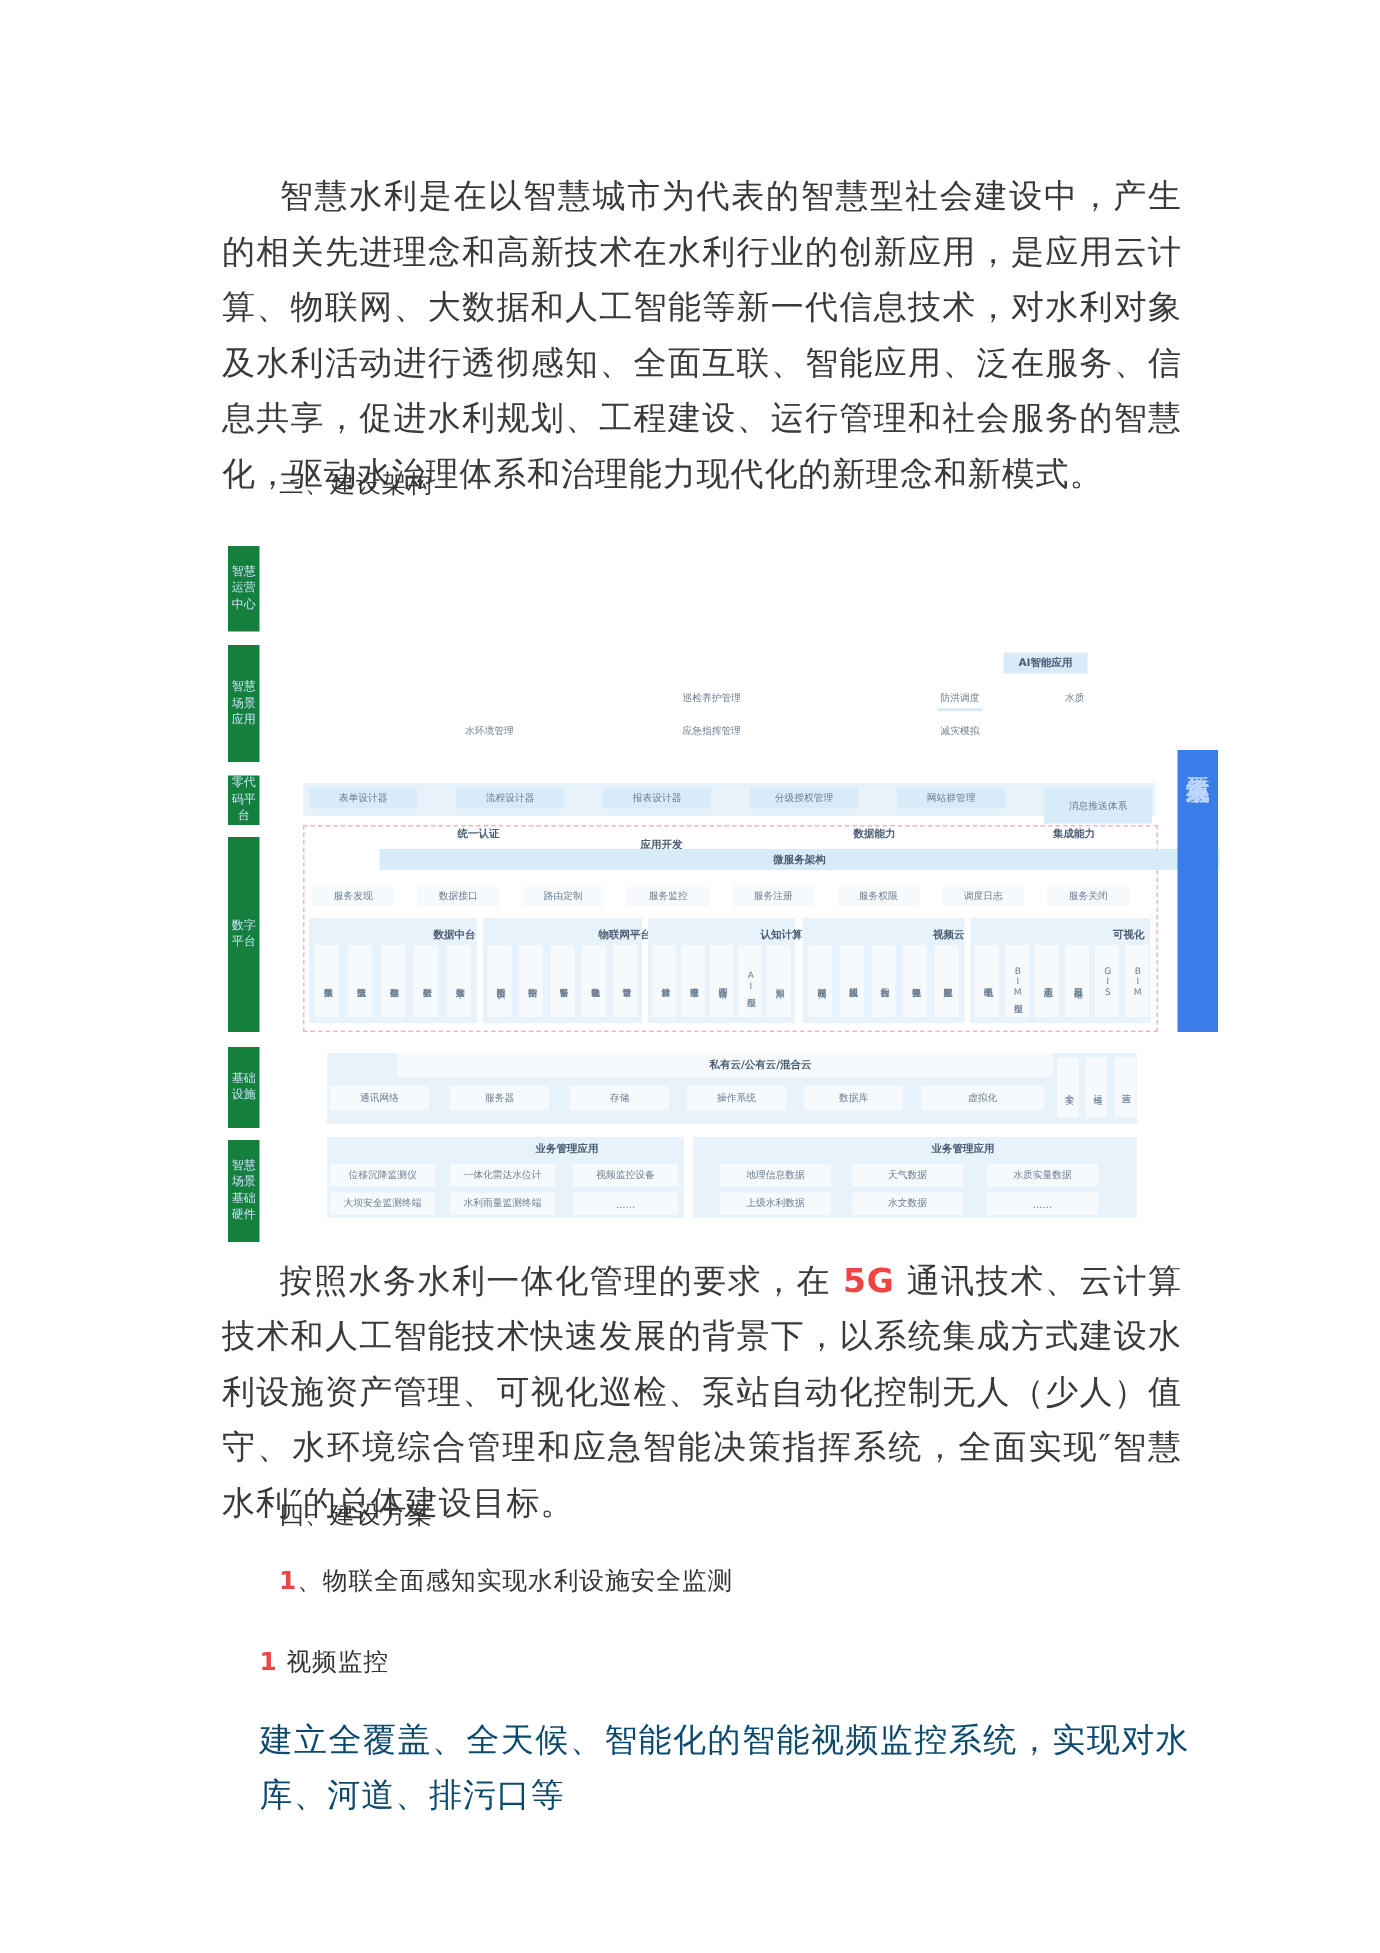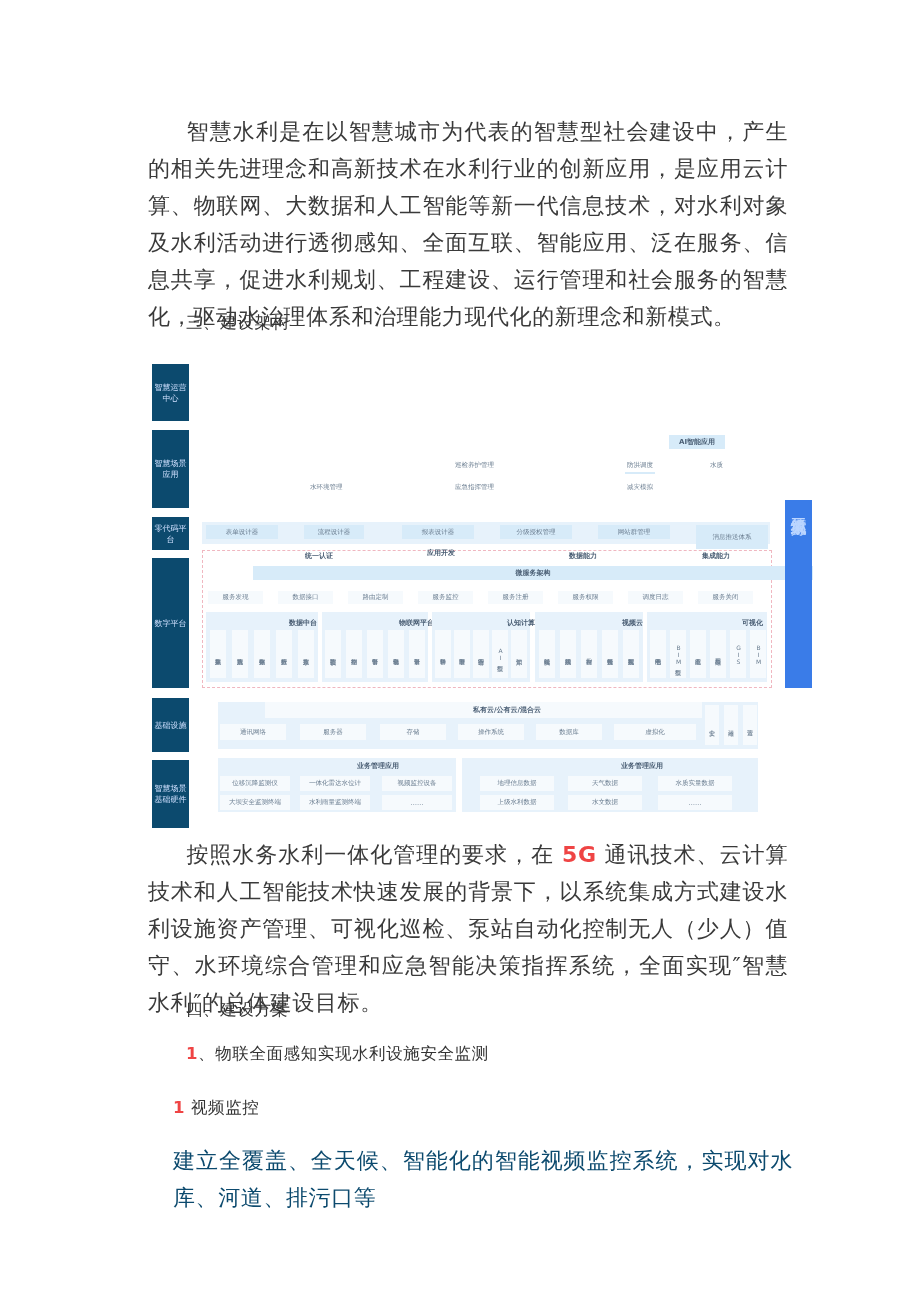--- a/index.html
+++ b/index.html
@@ -3,21 +3,21 @@
 <meta charset="utf-8">
 <style>
   html,body{margin:0;padding:0;background:#fff;}
   body{width:920px;height:1302px;position:relative;overflow:hidden;font-family:"DejaVu Serif","Liberation Serif",serif;color:#333;}
   .para{position:absolute;left:148px;width:640px;font-size:22px;line-height:37px;letter-spacing:0.6px;color:#3a3a3a;text-align:justify;}
   .para .ind{display:inline-block;width:38px;}
   .heading{position:absolute;font-size:16.5px;color:#333;letter-spacing:0.6px;}
   .bold{font-family:"DejaVu Sans","Liberation Sans",sans-serif;font-weight:bold;color:#ef4444;}
   
   .diagram{position:absolute;left:150px;top:362px;width:640px;height:470px;}
-  .lbl{position:absolute;left:2px;width:37px;background:#0c4a6e;color:#cfe0ff;font-family:Liberation Mono, monospace;font-size:8px;line-height:11px;display:flex;align-items:center;justify-content:center;text-align:center;}
+  .lbl{position:absolute;left:2px;width:21px;background:#15803d;color:#cfe0ff;font-family:Liberation Mono, monospace;font-size:8px;line-height:11px;display:flex;align-items:center;justify-content:center;text-align:center;}
   .box{position:absolute;background:#d7ebf9;color:#6a7d90;font-family:"DejaVu Sans",sans-serif;font-size:6.5px;display:flex;align-items:center;justify-content:center;text-align:center;}
   .white{background:#f6fafd;}
   .pale{background:#e7f2fb;}
   .t{position:absolute;font-family:"DejaVu Sans",sans-serif;font-size:6.5px;color:#6a7d90;white-space:nowrap;}
   .tb{font-weight:bold;color:#4a5e74;font-size:7px;margin-left:47px;}
   .vcol{position:absolute;background:#f6fafd;color:#6a7d90;font-family:"DejaVu Sans",sans-serif;font-size:6px;line-height:8px;writing-mode:vertical-rl;text-orientation:upright;display:flex;align-items:center;justify-content:center;}
   .dash{position:absolute;border:1px dashed #f0b7c0;}
   .sidebar3{position:absolute;left:785px;top:500px;width:27px;height:188px;background:#3a7ce8;color:#bcd6ff;font-family:"DejaVu Sans",sans-serif;font-size:16px;line-height:20px;writing-mode:vertical-rl;text-orientation:upright;display:flex;align-items:center;justify-content:flex-start;padding-top:6px;box-sizing:border-box;}
 </style>
 </head>
@@ -40,29 +40,29 @@
   <div class="t" style="left:305px;top:99px;">巡检养护管理</div>
   <div class="t" style="left:305px;top:121px;">应急指挥管理</div>
   <div class="box tb" style="left:472px;top:73px;width:56px;height:14px;">AI智能应用</div>
   <div class="t" style="left:477px;top:99px;">防洪调度</div>
   <div class="box" style="left:475px;top:110px;width:30px;height:2px;"></div>
   <div class="t" style="left:477px;top:121px;">减灾模拟</div>
   <div class="t" style="left:560px;top:99px;">水质</div>
 
   <div class="box pale" style="left:52px;top:160px;width:568px;height:22px;"></div>
   <div class="box" style="left:56px;top:163px;width:72px;height:14px;">表单设计器</div>
-  <div class="box" style="left:154px;top:163px;width:60px;height:14px;">流程设计器</div>
+  <div class="box" style="left:154px;top:163px;width:72px;height:14px;">流程设计器</div>
   <div class="box" style="left:252px;top:163px;width:72px;height:14px;">报表设计器</div>
   <div class="box" style="left:350px;top:163px;width:72px;height:14px;">分级授权管理</div>
   <div class="box" style="left:448px;top:163px;width:72px;height:14px;">网站群管理</div>
   <div class="box" style="left:546px;top:163px;width:72px;height:24px;">消息推送体系</div>
 
   <div class="dash" style="left:52px;top:188px;width:568px;height:136px;"></div>
   <div class="t tb" style="left:108px;top:189px;">统一认证</div>
-  <div class="t tb" style="left:230px;top:186px;">应用开发</div>
+  <div class="t tb" style="left:230px;top:196px;">应用开发</div>
   <div class="t tb" style="left:372px;top:189px;">数据能力</div>
   <div class="t tb" style="left:505px;top:189px;">集成能力</div>
 
   <div class="box tb" style="left:56px;top:204px;width:560px;height:14px;">微服务架构</div>
   <div class="box white" style="left:58px;top:229px;width:55px;height:13px;">服务发现</div>
   <div class="box white" style="left:128px;top:229px;width:55px;height:13px;">数据接口</div>
   <div class="box white" style="left:198px;top:229px;width:55px;height:13px;">路由定制</div>
   <div class="box white" style="left:268px;top:229px;width:55px;height:13px;">服务监控</div>
   <div class="box white" style="left:338px;top:229px;width:55px;height:13px;">服务注册</div>
   <div class="box white" style="left:408px;top:229px;width:55px;height:13px;">服务权限</div>

